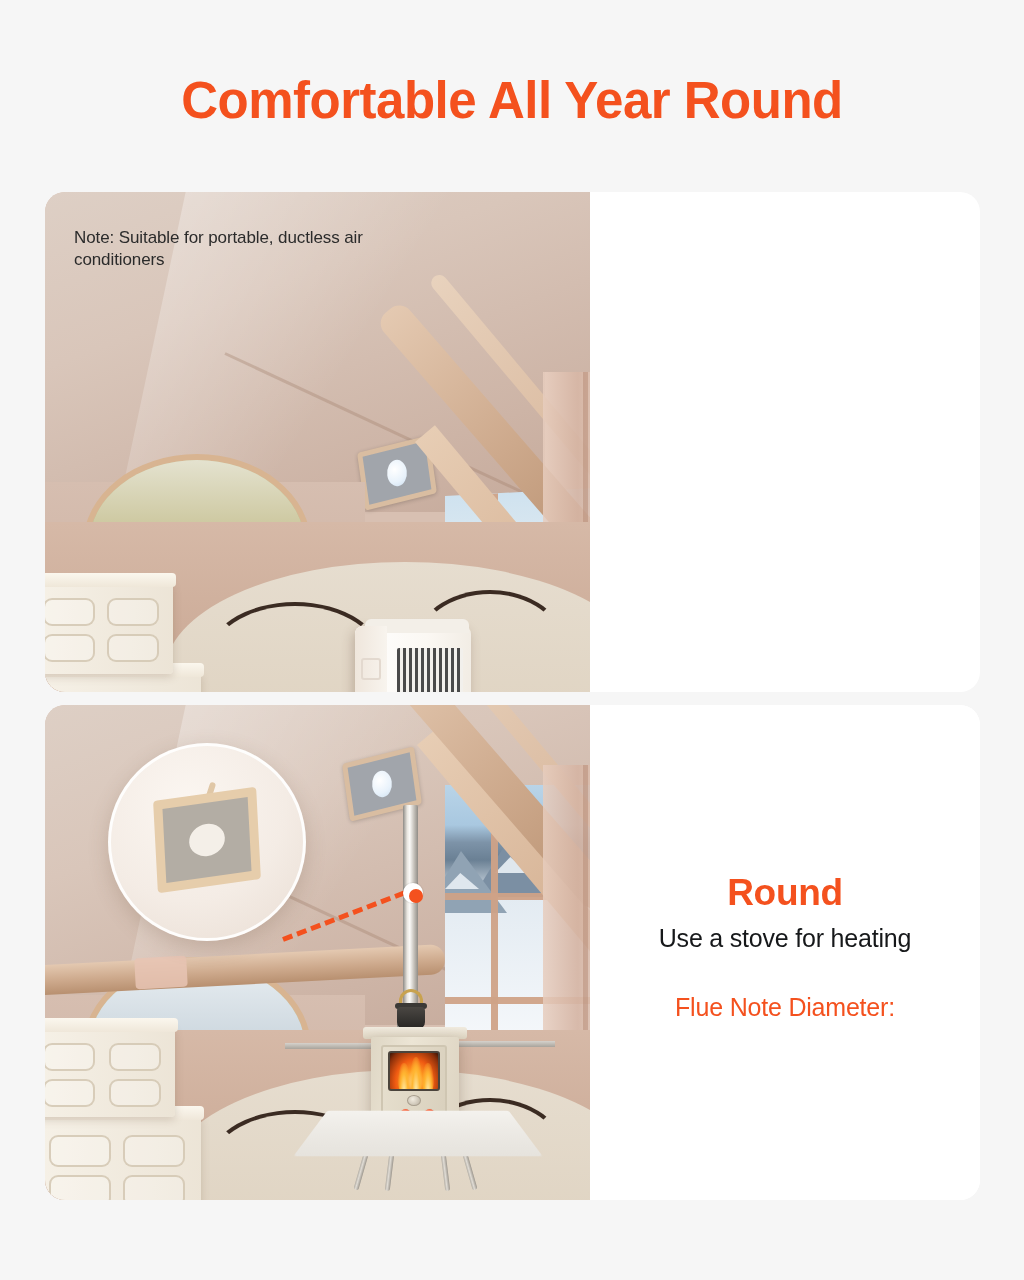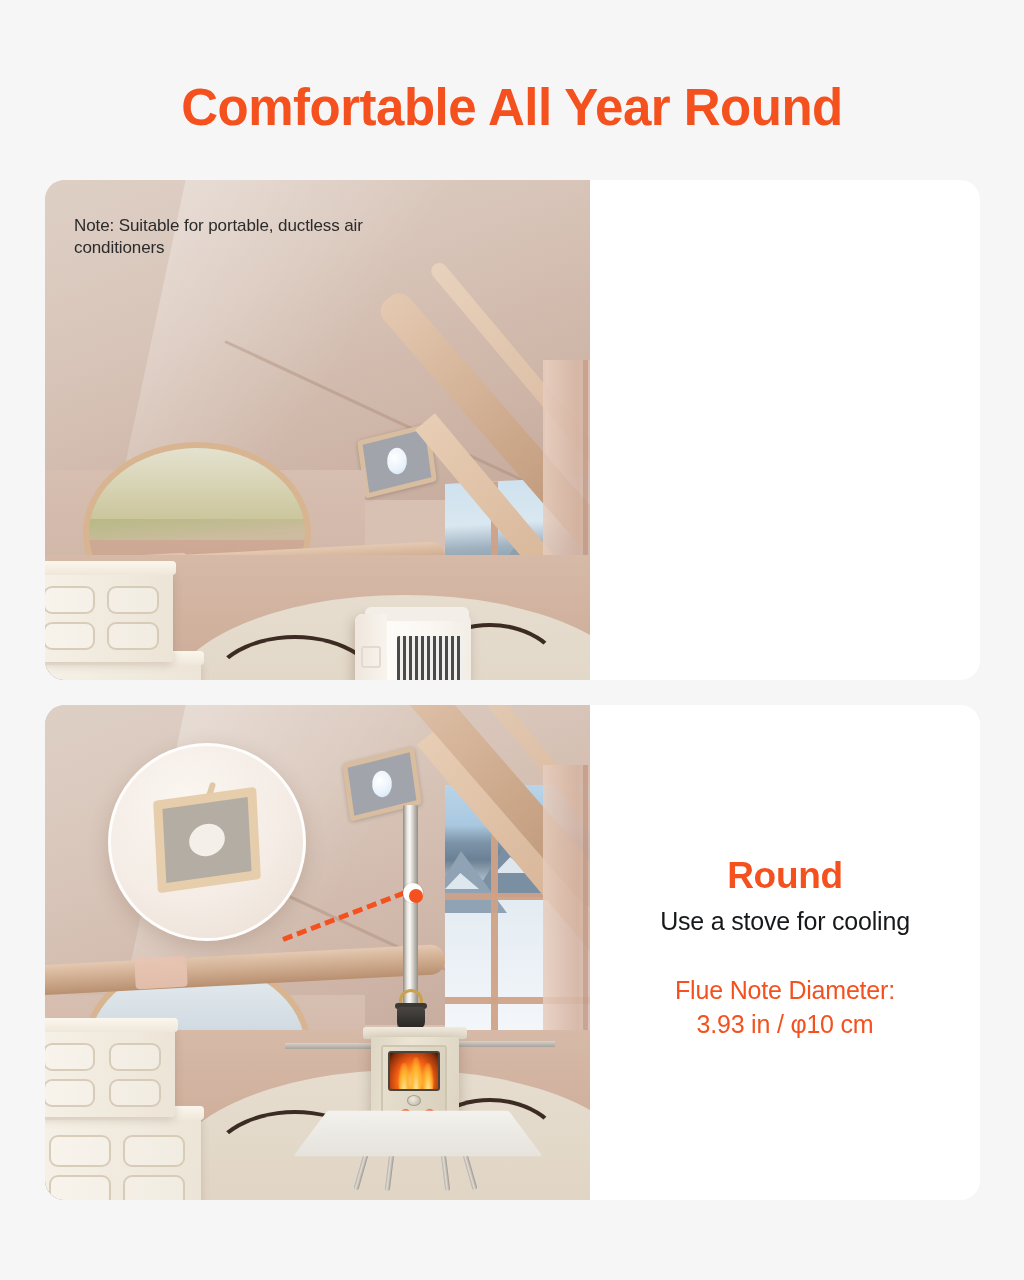--- a/index.html
+++ b/index.html
@@ -24,34 +24,33 @@
     position: absolute;
     top: 72px;
     left: 0;
     width: 1024px;
     text-align: center;
     font-size: 51px;
     font-weight: bold;
     letter-spacing: -0.5px;
     color: #f4511e;
     line-height: 1.15;
-    margin-top: 7px;
   }
 
   
   .card {
     position: absolute;
     left: 45px;
     width: 935px;
     background: #ffffff;
     border-radius: 20px;
     overflow: hidden;
     display: flex;
   }
-  .card-summer { top: 180px; height: 500px; flex-direction: column; }
+  .card-summer { top: 192px; height: 500px; }
   .card-winter { top: 705px; height: 495px; }
 
   .photo {
     position: relative;
     width: 545px;
     height: 100%;
     overflow: hidden;
     flex: 0 0 545px;
   }
 
@@ -716,21 +715,20 @@
           <div class="inset-patch">
             <div class="inset-hole"></div>
           </div>
         </div>
 
       </div>
     </div>
 
     <div class="text-pane">
       <div class="season-title">Round</div>
-      <div class="season-sub">Use a stove for cooling</div>
+      <div class="season-sub">Use a stove for heating</div>
       <div class="flue-block">
         <div>Flue Note Diameter:</div>
-        <div>3.93 in / φ10 cm</div>
       </div>
     </div>
   </div>
 
 </div>
 
 </body></html>

